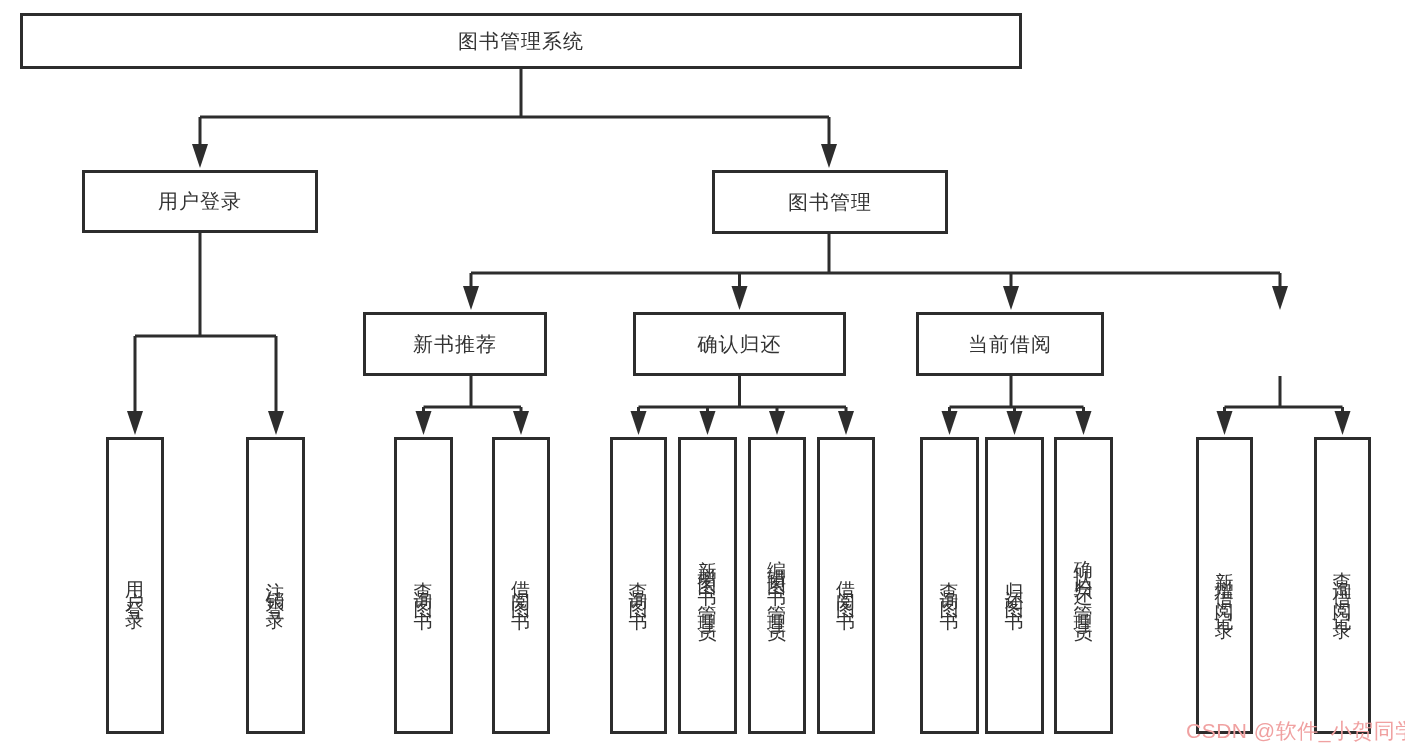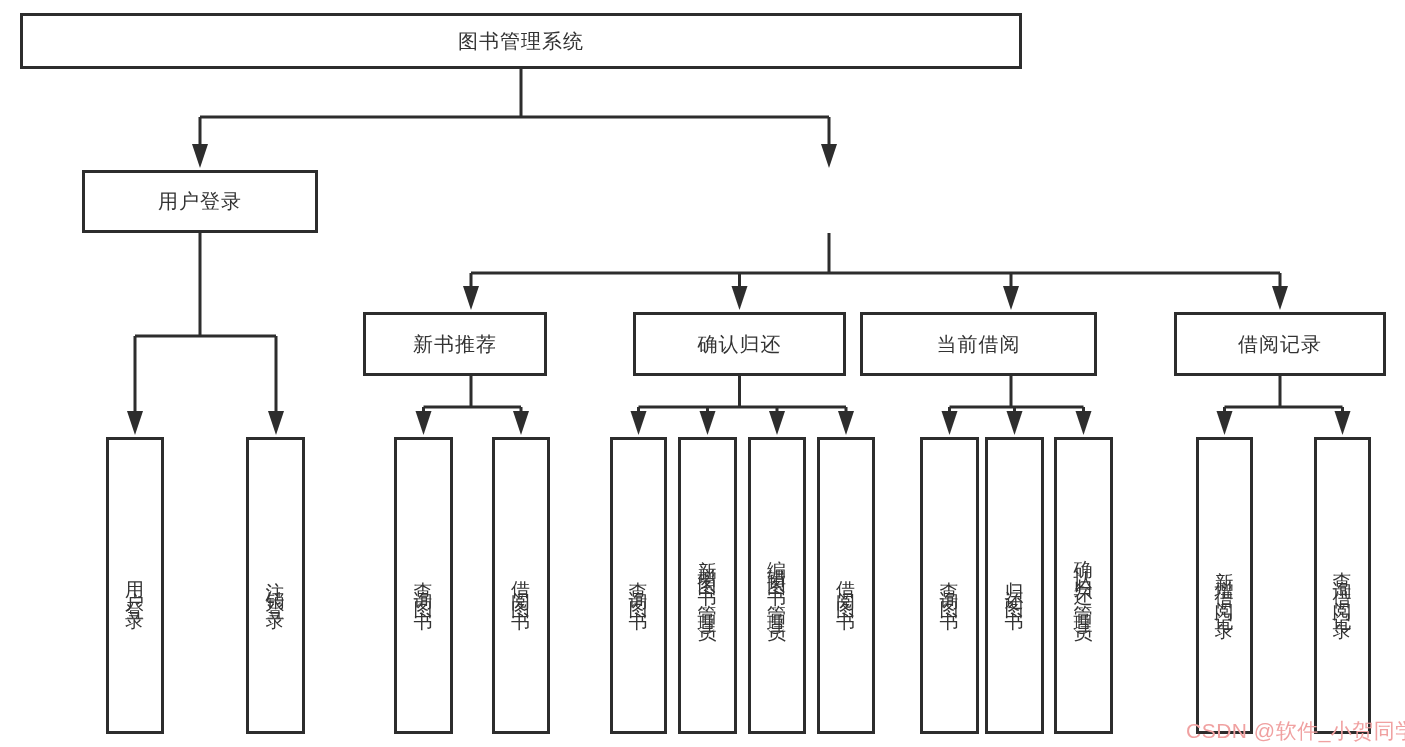--- a/index.html
+++ b/index.html
@@ -107,25 +107,25 @@
     <g>
       <path d="M1280 376 V407 M1224.5 407 H1342.5 M1224.5 407 V415 M1342.5 407 V415"></path>
       <polygon points="1216.5,411 1232.5,411 1224.5,435"></polygon>
       <polygon points="1334.5,411 1350.5,411 1342.5,435"></polygon>
     </g>
   </svg>
 
   <div class="node node-h" style="left:20px; top:13px; width:1002px; height:56px;">图书管理系统</div>
 
   <div class="node node-h" style="left:82px; top:170px; width:236px; height:63px;">用户登录</div>
+  <div class="node node-h" style="left:712px; top:170px; width:236px; height:64px;">图书管理</div>
 
   <div class="node node-h" style="left:363px; top:312px; width:184px; height:64px;">新书推荐</div>
   <div class="node node-h" style="left:633px; top:312px; width:213px; height:64px;">确认归还</div>
-  <div class="node node-h" style="left:860px; top:312px; width:237px; height:64px;">当前借阅</div>
-  <div class="node node-h" style="left:1174px; top:312px; width:212px; height:64px;">借阅记录</div>
+  <div class="node node-h" style="left:916px; top:312px; width:188px; height:64px;">当前借阅</div>
 
   <div class="node node-v" style="left:106px; top:437px; width:58px; height:297px;">用户登录</div>
   <div class="node node-v" style="left:246px; top:437px; width:59px; height:297px;">注销登录</div>
 
   <div class="node node-v" style="left:394px; top:437px; width:59px; height:297px;">查询图书</div>
   <div class="node node-v" style="left:492px; top:437px; width:58px; height:297px;">借阅图书</div>
 
   <div class="node node-v" style="left:610px; top:437px; width:57px; height:297px;">查询图书</div>
   <div class="node node-v tight" style="left:678px; top:437px; width:59px; height:297px;">新增图书（管理员）</div>
   <div class="node node-v tight" style="left:748px; top:437px; width:58px; height:297px;">编辑图书（管理员）</div>

